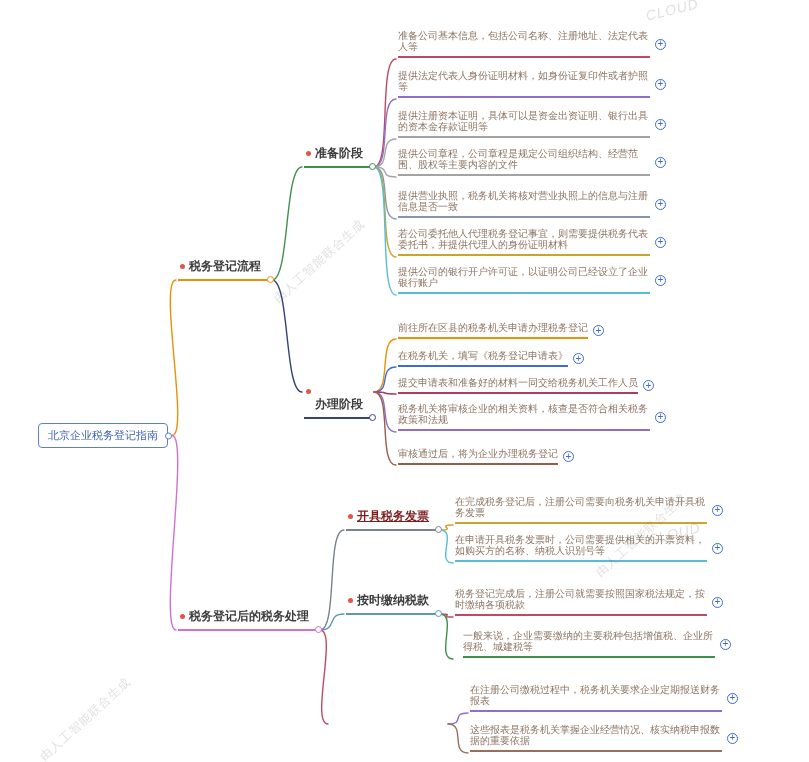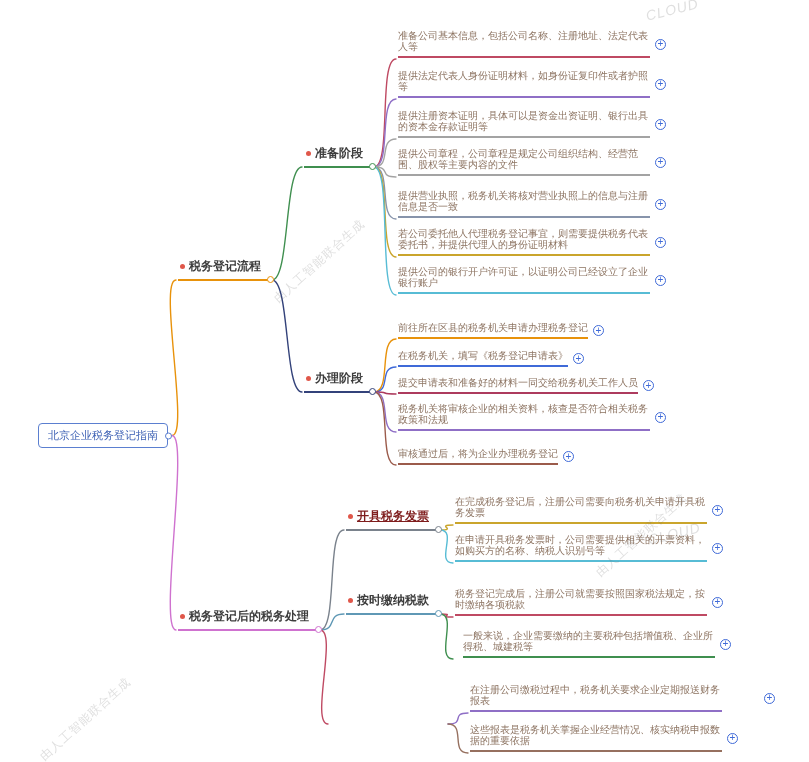--- a/index.html
+++ b/index.html
@@ -114,21 +114,21 @@
         <div class="txt" style="max-width: 252px; border-bottom-color: rgb(202, 165, 44); color: rgb(141, 116, 98);">若公司委托他人代理税务登记事宜，则需要提供税务代表委托书，并提供代理人的身份证明材料</div>
         <span class="plus" style="color: rgb(63, 106, 216); border-color: rgb(63, 106, 216);">+</span>
       </div>
       <div class="leaf" style="left: 398px; top: 266px;">
         <div class="txt" style="max-width: 252px; border-bottom-color: rgb(87, 188, 213); color: rgb(141, 116, 98);">提供公司的银行开户许可证，以证明公司已经设立了企业银行账户</div>
         <span class="plus" style="color: rgb(63, 106, 216); border-color: rgb(63, 106, 216);">+</span>
       </div>
       <div class="branch" style="left: 304px; top: 370px;">
         <div class="lbl" style="border-bottom-color: rgb(51, 66, 122);">
           <span class="dot" style="background: rgb(224, 87, 74);"></span>
-          <span style="color: rgb(61, 61, 61);">办理阶段</span>
+          <span style="color: rgb(61, 61, 61); margin-top: 26px;">办理阶段</span>
           <span class="port port-end" style="border-color: rgb(51, 66, 122);"></span>
         </div>
       </div>
       <div class="leaf" style="left: 398px; top: 322px;">
         <div class="txt" style="max-width: 252px; border-bottom-color: rgb(232, 146, 11); color: rgb(141, 116, 98);">前往所在区县的税务机关申请办理税务登记</div>
         <span class="plus" style="color: rgb(63, 106, 216); border-color: rgb(63, 106, 216);">+</span>
       </div>
       <div class="leaf" style="left: 398px; top: 350px;">
         <div class="txt" style="max-width: 252px; border-bottom-color: rgb(63, 106, 216); color: rgb(141, 116, 98);">在税务机关，填写《税务登记申请表》</div>
         <span class="plus" style="color: rgb(63, 106, 216); border-color: rgb(63, 106, 216);">+</span>
@@ -175,21 +175,21 @@
         </div>
       </div>
       <div class="leaf" style="left: 455px; top: 588px;">
         <div class="txt" style="max-width: 252px; border-bottom-color: rgb(191, 74, 99); color: rgb(141, 116, 98);">税务登记完成后，注册公司就需要按照国家税法规定，按时缴纳各项税款</div>
         <span class="plus" style="color: rgb(63, 106, 216); border-color: rgb(63, 106, 216);">+</span>
       </div>
       <div class="leaf" style="left: 455px; top: 630px;">
         <div class="txt" style="max-width: 252px; border-bottom-color: rgb(63, 143, 79); color: rgb(141, 116, 98); margin-left: 8px;">一般来说，企业需要缴纳的主要税种包括增值税、企业所得税、城建税等</div>
         <span class="plus" style="color: rgb(63, 106, 216); border-color: rgb(63, 106, 216);">+</span>
       </div>
-      <div class="leaf" style="left: 470px; top: 684px; gap: 37px;">
+      <div class="leaf" style="left: 470px; top: 684px;">
         <div class="txt" style="max-width: 252px; border-bottom-color: rgb(143, 111, 198); color: rgb(141, 116, 98);">在注册公司缴税过程中，税务机关要求企业定期报送财务报表</div>
         <span class="plus" style="color: rgb(63, 106, 216); border-color: rgb(63, 106, 216);">+</span>
       </div>
       <div class="leaf" style="left: 470px; top: 724px;">
         <div class="txt" style="max-width: 252px; border-bottom-color: rgb(150, 112, 95); color: rgb(141, 116, 98);">这些报表是税务机关掌握企业经营情况、核实纳税申报数据的重要依据</div>
         <span class="plus" style="color: rgb(63, 106, 216); border-color: rgb(63, 106, 216);">+</span>
       </div>
     </div>
 <div class="wm wm-brand" style="left: 646px; top: 8px; transform: rotate(-14deg);">CLOUD</div>
     <div class="wm " style="left: 276px; top: 292px; transform: rotate(-42deg);">由人工智能联合生成</div>

